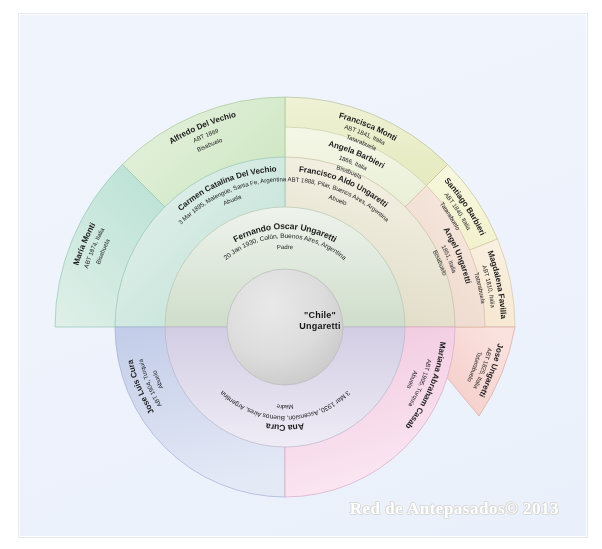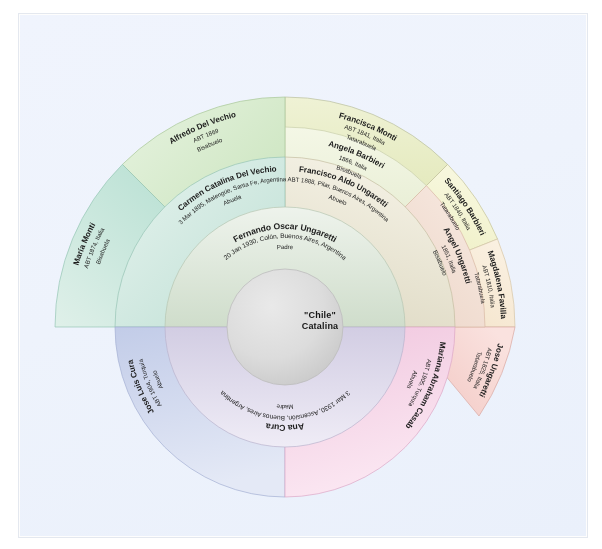--- a/index.html
+++ b/index.html
@@ -335,17 +335,18 @@
       <text class="seg-text dt">
         <textPath href="#pJos2" startOffset="50%" text-anchor="middle">ABT 1825, Italia</textPath>
       </text>
       <text class="seg-text rl">
         <textPath href="#pJos3" startOffset="50%" text-anchor="middle">Tatarabuelo</textPath>
       </text>
     </svg>
 
     <div id="center-label">
       <div>"Chile"</div>
-      <div>Catalina</div>
+      <div>Ungaretti</div>
     </div>
 
+    <div id="watermark">Red de Antepasados© 2013</div>
   </div>
 </div>
 
 </body></html>

